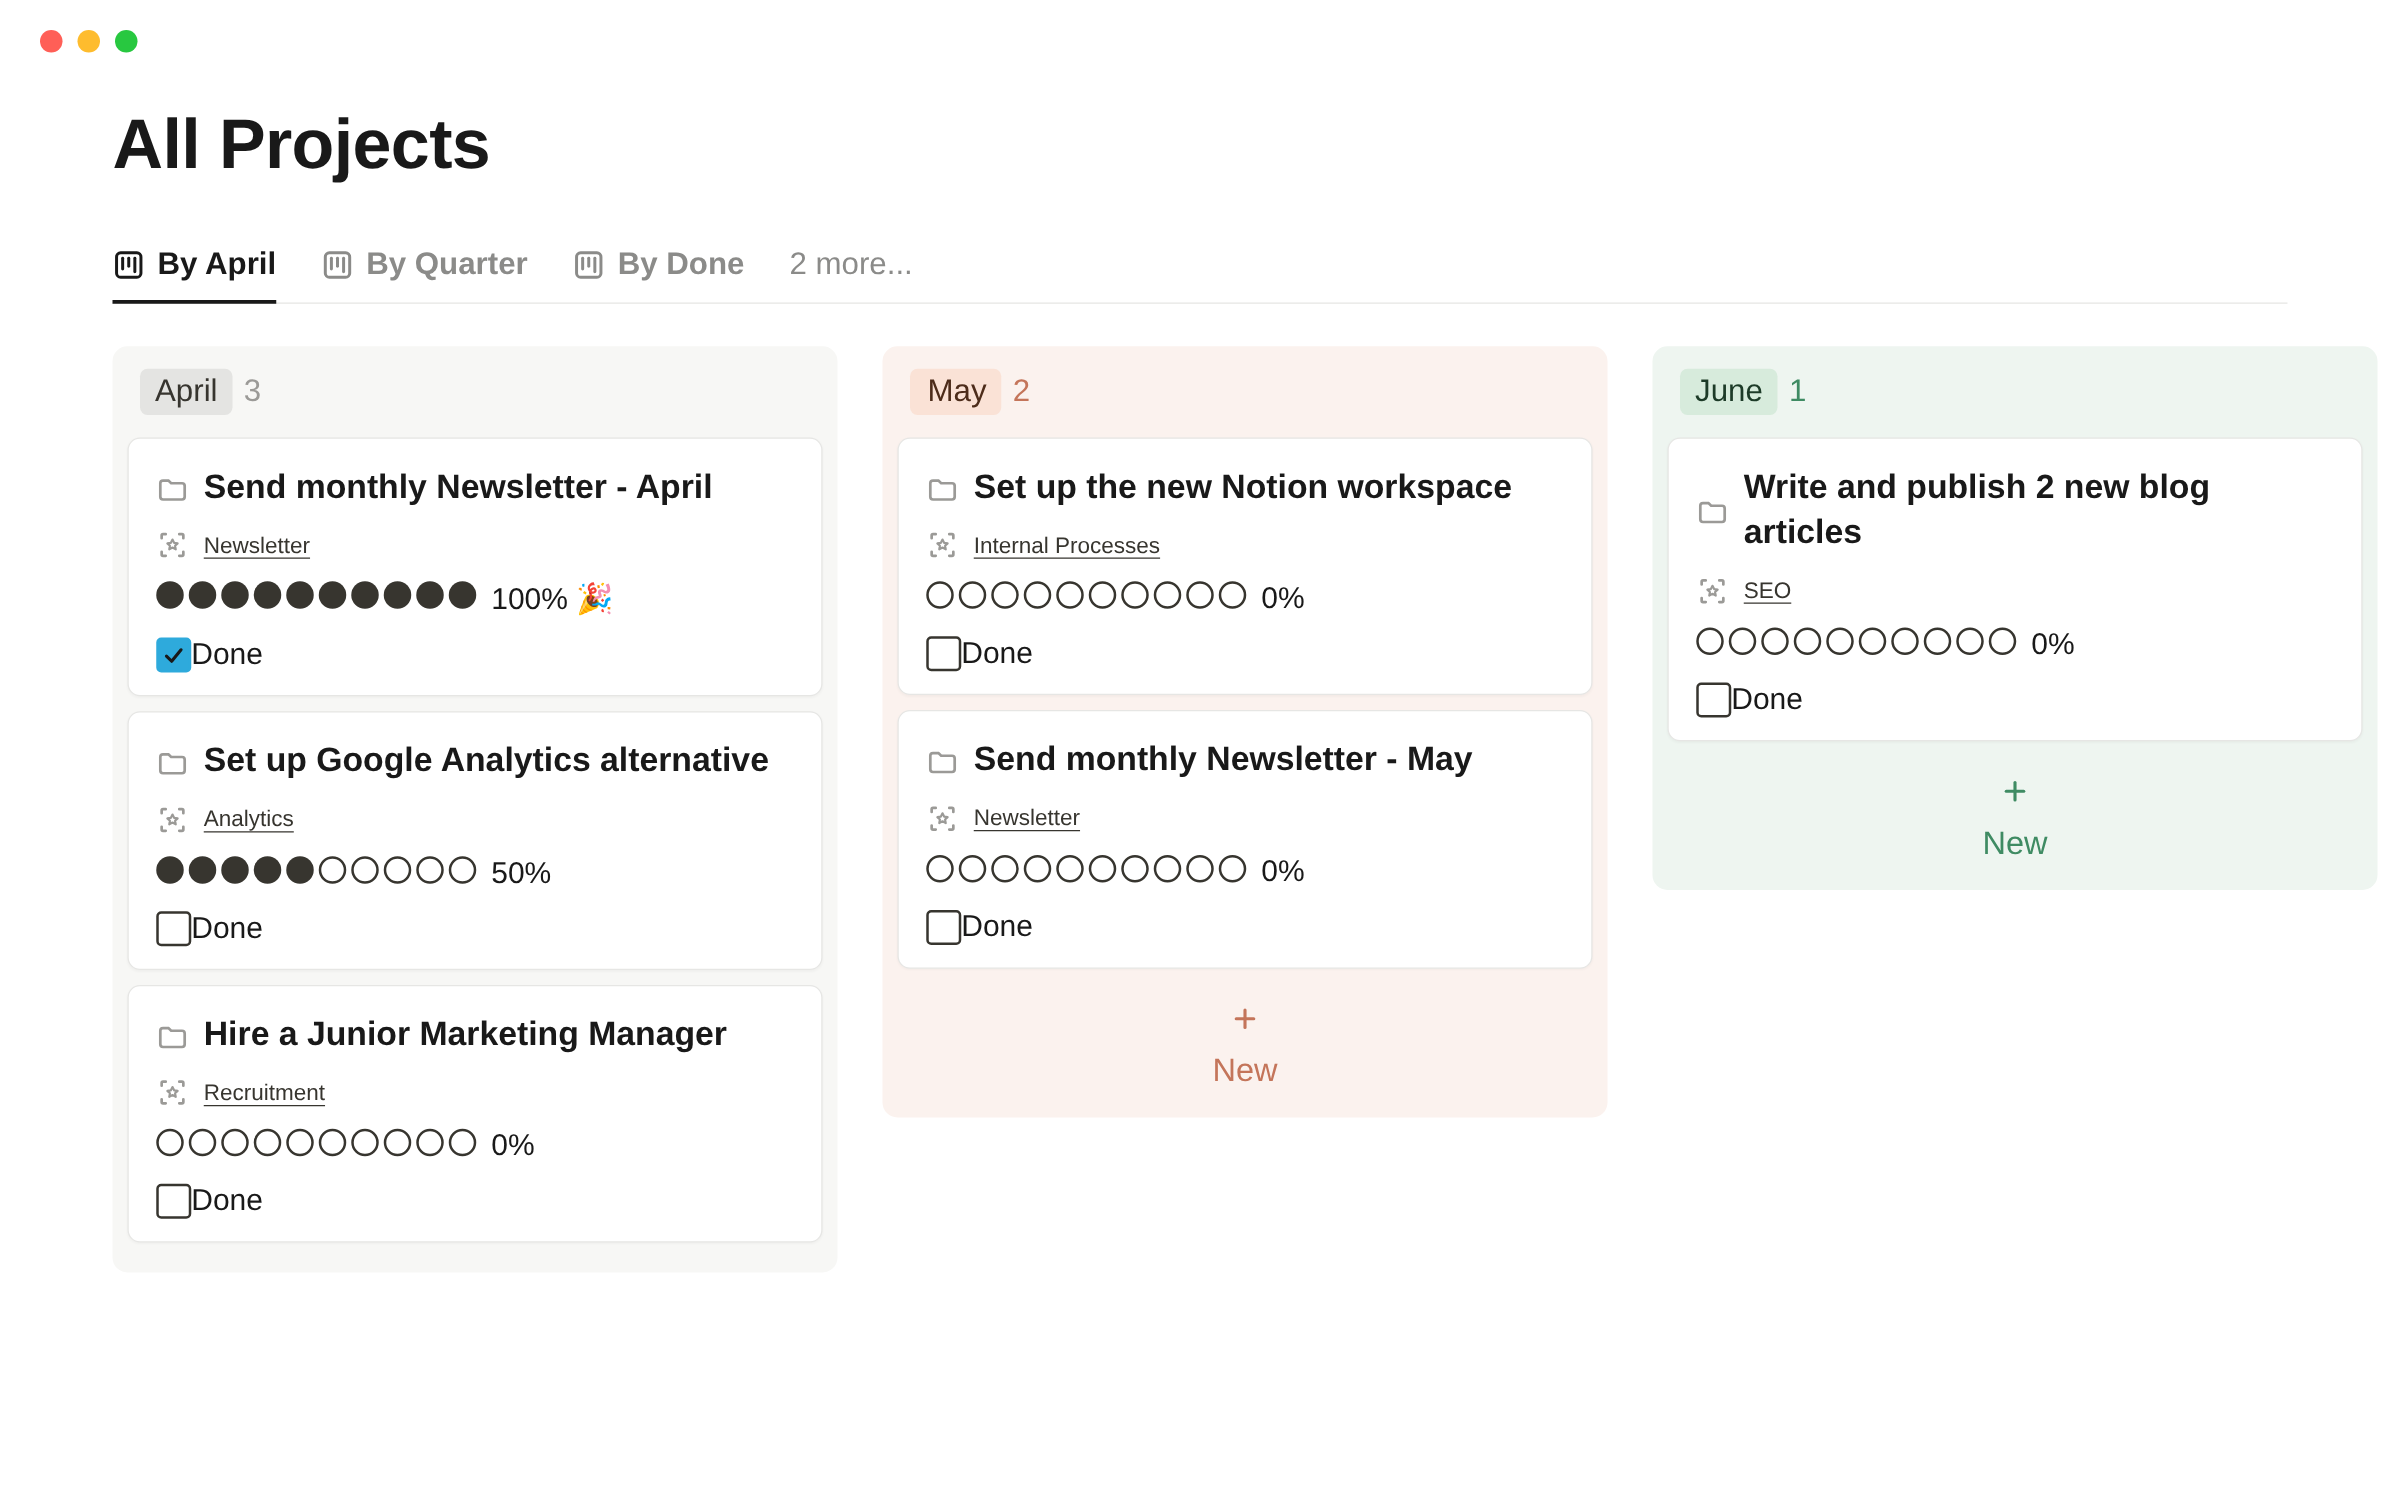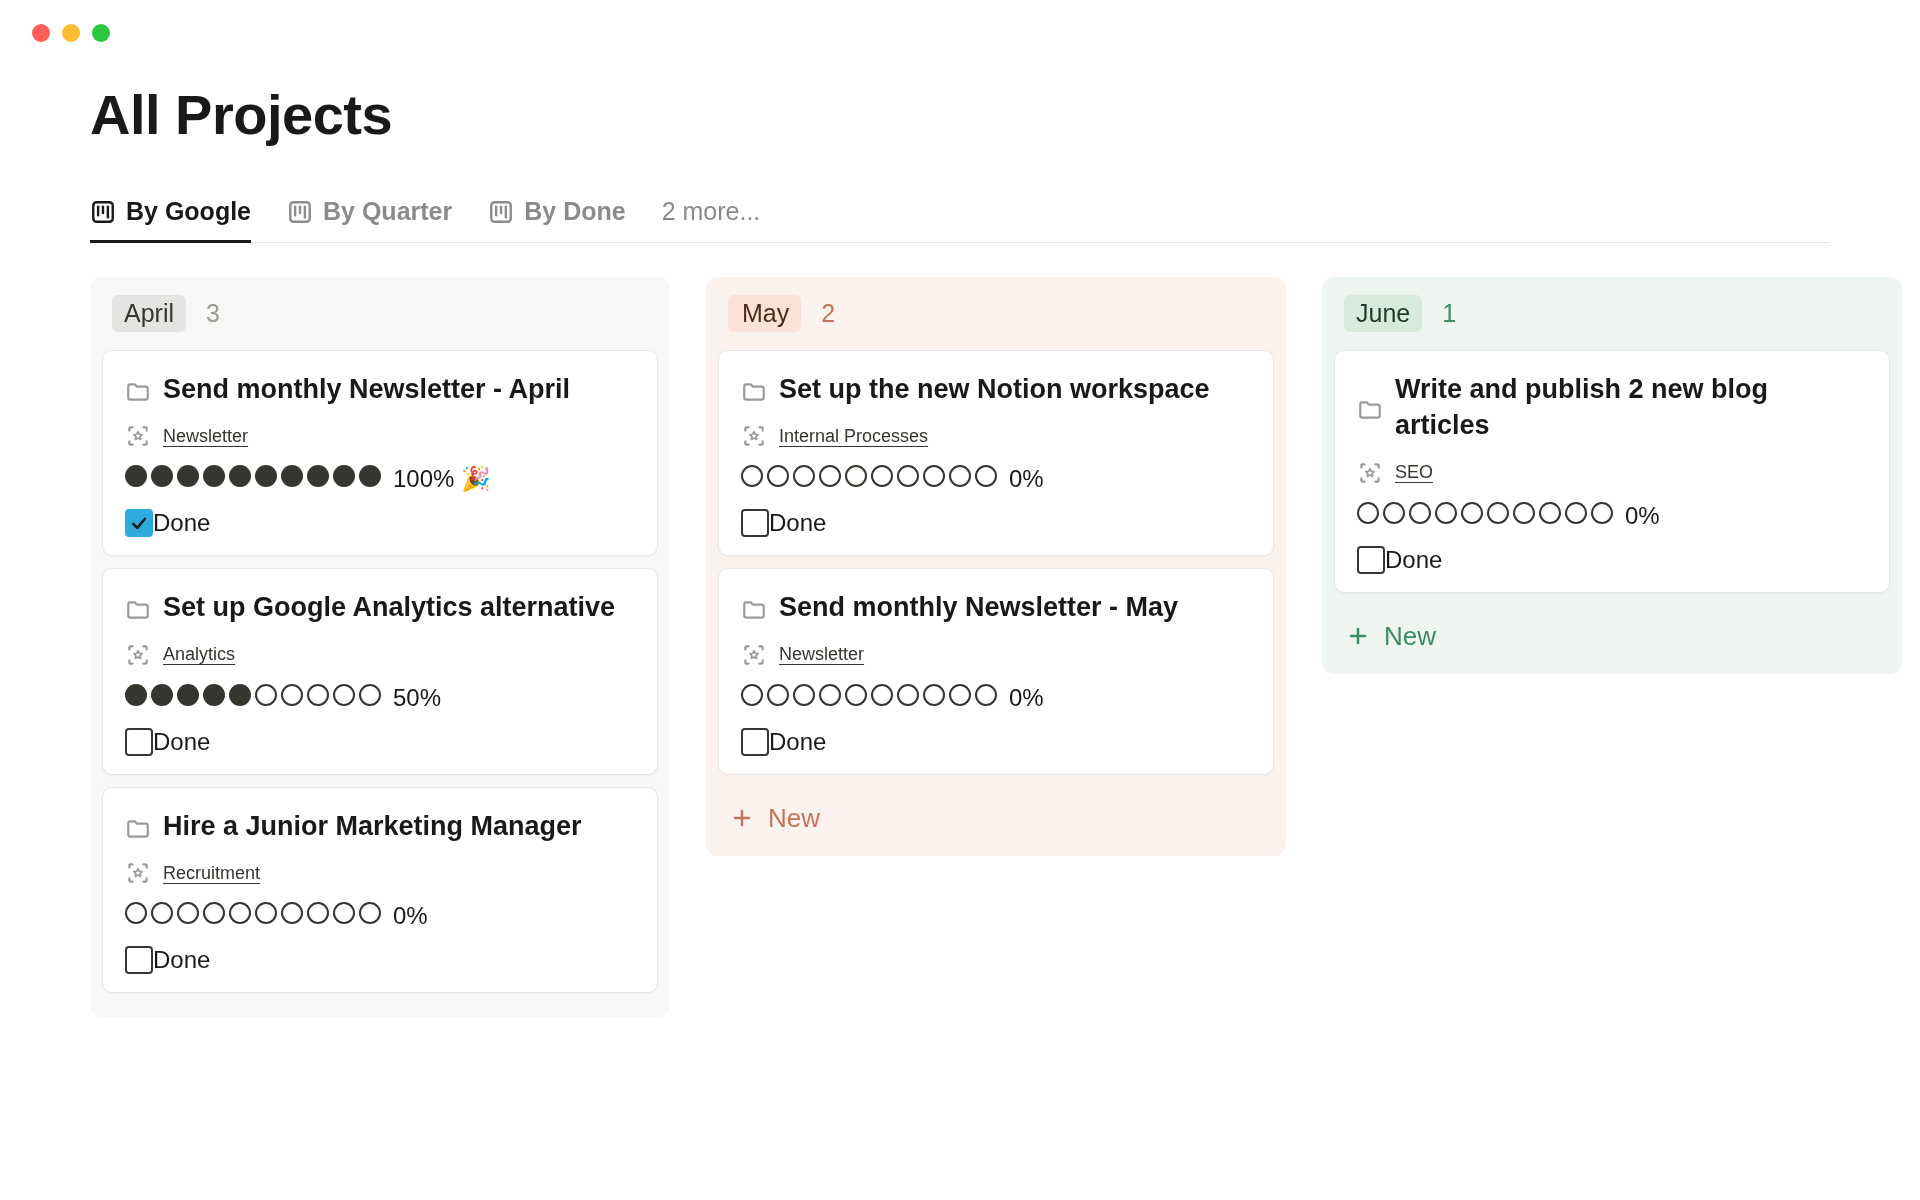--- a/index.html
+++ b/index.html
@@ -79,21 +79,21 @@
     border-radius: 12px;
     padding: 12px;
   }
   .col-april { background: #f7f7f5; }
   .col-may   { background: #fbf2ee; }
   .col-june  { background: #eef5f0; }
 
   .col-header {
     display: flex;
     align-items: center;
-    gap: 20px;
+    gap: 9px;
     padding: 6px 10px 18px 10px;
   }
   .col-tag {
     font-size: 25px;
     font-weight: 500;
     padding: 4px 12px;
     border-radius: 6px;
   }
   .tag-april { background: #e4e4e2; color: #37352f; }
   .tag-may   { background: #fae2d6; color: #4d2c1a; padding-left: 14px; }
@@ -171,20 +171,21 @@
   .checkbox.checked svg { stroke: #fff; }
 
   .new-row {
     display: flex;
     align-items: center;
     gap: 14px;
     padding: 16px 12px 10px 12px;
     font-size: 26px;
     font-weight: 500;
     cursor: pointer;
+    flex-direction: column;
   }
   .new-may  { color: #c4755a; }
   .new-june { color: #3f8b63; }
 
   
   .icon-svg { flex-shrink: 0; }
 </style>
 </head>
 <body>
 
@@ -196,21 +197,21 @@
 
 <div class="page">
 
   <h1 class="page-title">All Projects</h1>
 
   <div class="view-tabs">
     <div id="tabs-container" style="display:contents"><div class="view-tab active">
     <svg class="icon-svg" width="26" height="26" viewBox="0 0 24 24">
             <use href="#i-board"></use>
           </svg>
-    <span>By Google</span>
+    <span>By April</span>
         </div><div class="view-tab">
     <svg class="icon-svg" width="26" height="26" viewBox="0 0 24 24">
             <use href="#i-board"></use>
           </svg>
     <span>By Quarter</span>
         </div><div class="view-tab">
     <svg class="icon-svg" width="26" height="26" viewBox="0 0 24 24">
             <use href="#i-board"></use>
           </svg>
     <span>By Done</span>

